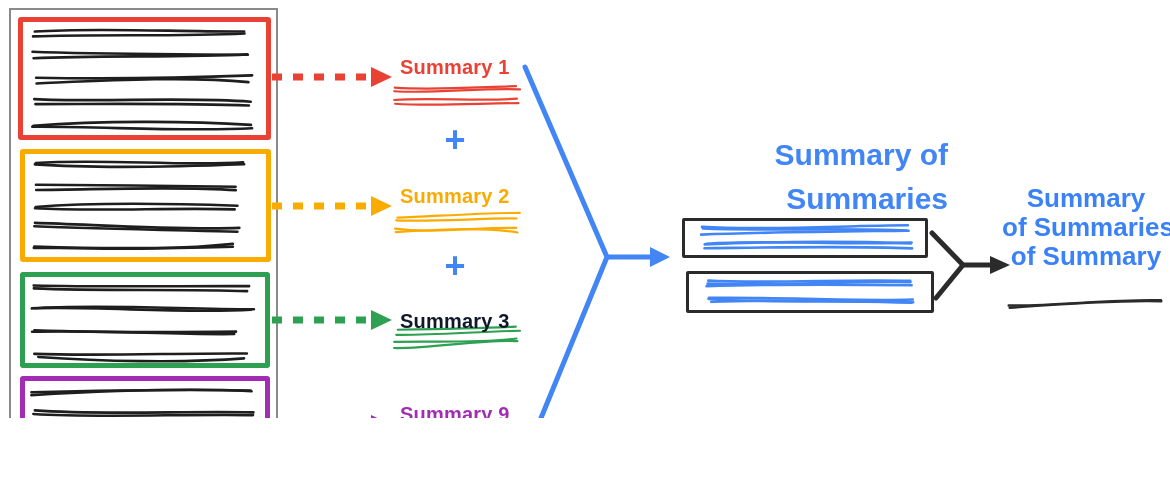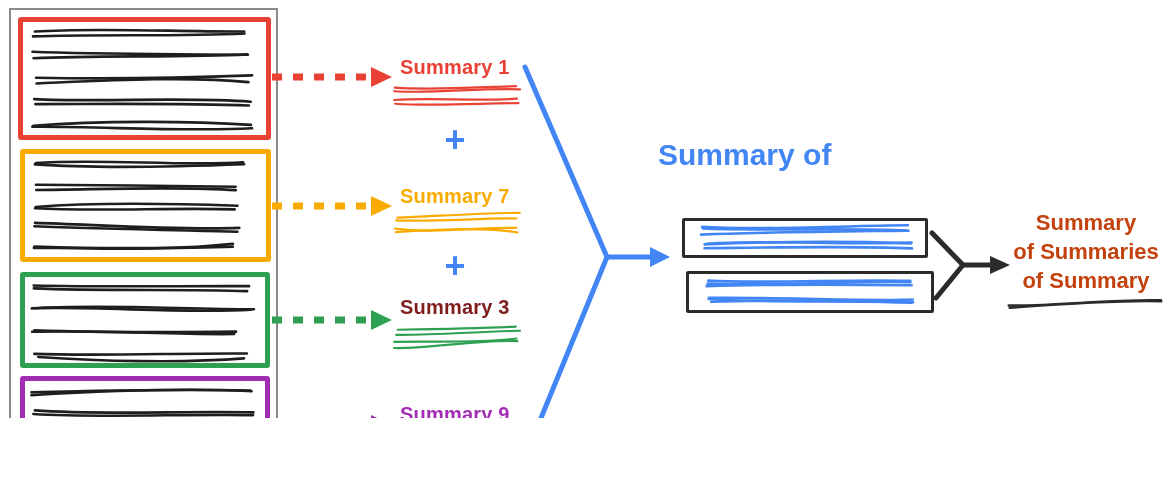--- a/index.html
+++ b/index.html
@@ -10,27 +10,27 @@
   .abs{position:absolute;}
   #doc-frame{
     left:9px;top:8px;width:269px;height:475px;
     border:2px solid #8a8a8a;background:#ffffff;box-sizing:border-box;
   }
   .doc-section{box-sizing:border-box;border-radius:3px;background:#ffffff;}
   #overlay{left:0;top:0;width:1170px;height:495px;pointer-events:none;}
   .summary-label{font-size:20px;font-weight:600;white-space:nowrap;letter-spacing:.2px;}
   .plus{font-size:36px;font-weight:700;color:#4285F4;width:34px;text-align:center;line-height:36px;}
   #sos-title{
-    left:658px;top:133px;width:290px;text-align:left;
+    left:658px;top:133px;width:290px;text-align:right;
     color:#4285F4;font-size:30px;font-weight:700;line-height:44px;white-space:nowrap;
   }
   .sos-box{box-sizing:border-box;border:3px solid #2b2b2b;border-radius:2px;background:#fff;}
   #final-label{
-    left:1002px;top:208px;width:168px;text-align:center;
-    color:#c2410c;font-size:22px;font-weight:600;line-height:29px;white-space:nowrap;
+    left:1002px;top:184px;width:168px;text-align:center;
+    color:#3b82f6;font-size:26px;font-weight:600;line-height:29px;white-space:nowrap;
   }
 </style>
 </head>
 <body>
 
 <div id="canvas">
 
   <div class="abs" id="doc-frame"></div>
 
   <div class="abs doc-section" id="sec0" style="left:18px;top:17px;width:253px;height:123px;border:5px solid #E94235;"></div>
@@ -150,29 +150,30 @@
         <path d="M 936 298 L 963 265" stroke="#2B2B2B" stroke-width="5" fill="none" stroke-linecap="round" stroke-linejoin="round"></path>
         <polygon points="990,256 1010,265 990,274" fill="#2B2B2B"></polygon>
       </g>
       <g>
         <path d="M 1008.6336905328557 305.4810523868166 C 1054.2 305.980658287704, 1115.8 298.92291963748636, 1160.9570940846577 300.2944442483224" stroke="#2B2B2B" stroke-width="2.4" fill="none" stroke-linecap="round"></path>
         <path d="M 1009.6774743880145 307.80291472015904 C 1054.2 304.49881507571786, 1115.8 300.02220573484897, 1161.3176467977464 301.2825412552245" stroke="#2B2B2B" stroke-width="2.4" fill="none" stroke-linecap="round"></path>
       </g>
     </svg>
 
   <div class="abs summary-label" id="sum0" style="left: 400px; top: 56px; color: rgb(233, 66, 53);">Summary 1</div>
-  <div class="abs summary-label" id="sum1" style="left: 400px; top: 185px; color: rgb(249, 171, 0);">Summary 7</div>
-  <div class="abs summary-label" id="sum2" style="left: 400px; top: 296px; color: #7f1d1d;">Summary 3</div>
+  <div class="abs summary-label" id="sum1" style="left: 400px; top: 185px; color: rgb(249, 171, 0);">Summary 2</div>
+  <div class="abs summary-label" id="sum2" style="left: 400px; top: 310px; color: #0f172a;">Summary 3</div>
   <div class="abs summary-label" id="sum3" style="left: 400px; top: 403px; color: rgb(163, 44, 181);">Summary 9</div>
 
   <div class="abs plus" style="left:438px;top:122px;">+</div>
   <div class="abs plus" style="left:438px;top:248px;">+</div>
 
   <div class="abs" id="sos-title">
     <div>Summary of</div>
+    <div>Summaries</div>
   </div>
 
   <div class="abs" id="final-label">
     <div>Summary</div>
     <div>of Summaries</div>
     <div>of Summary</div>
   </div>
 
 </div>
 

